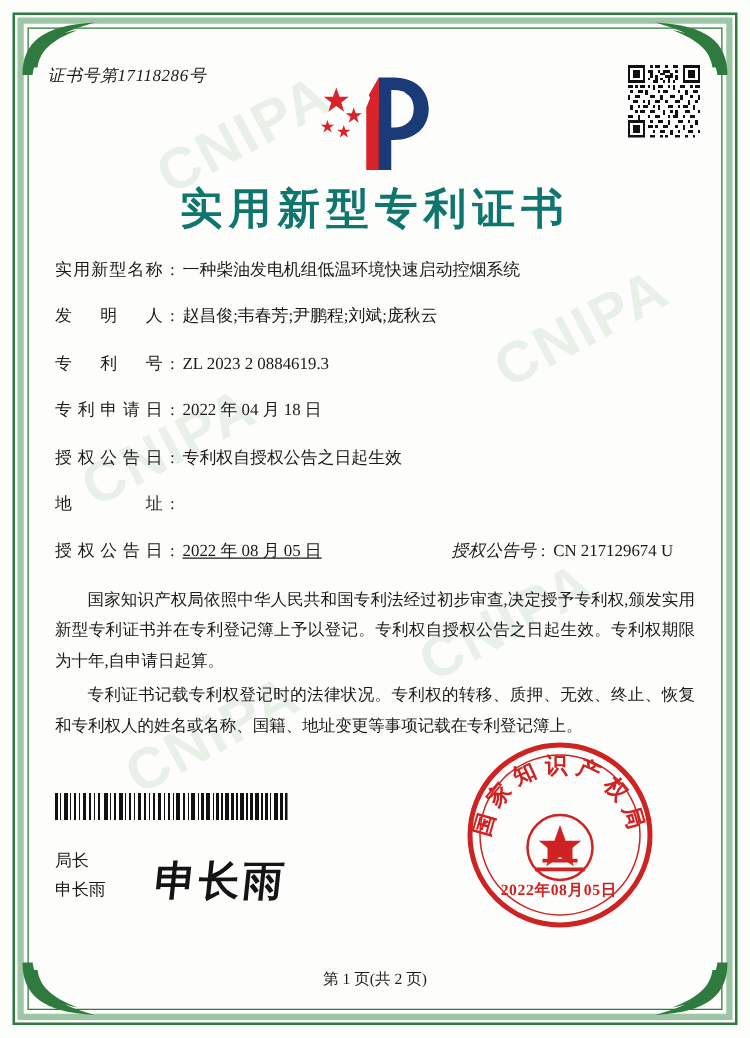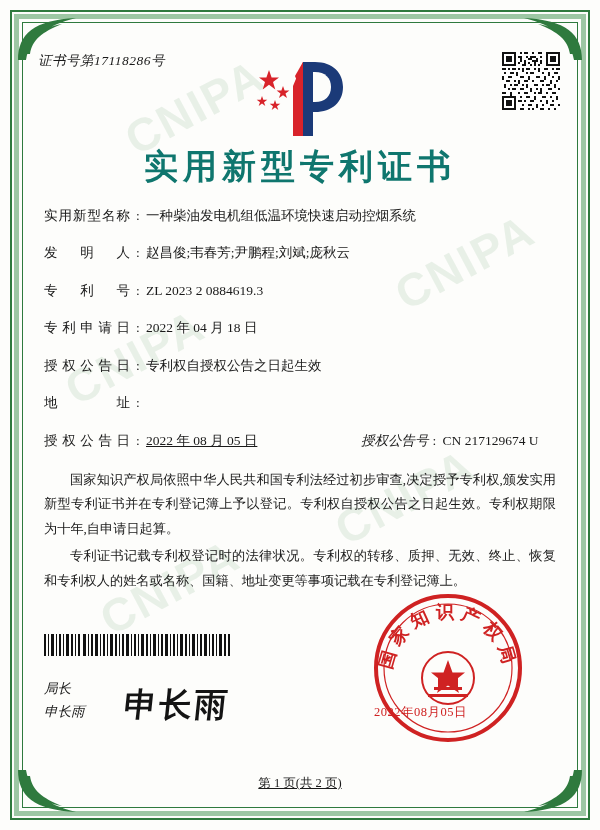--- a/index.html
+++ b/index.html
@@ -179,21 +179,20 @@
   }
   .barcode svg { width: 100%; height: 100%; display: block; }
 
   
   .sign-block {
     position: absolute;
     left: 10px;
     bottom: 72px;
     font-size: 13.5px;
     line-height: 1.7;
-    font-style: italic;
   }
   .signature {
     position: absolute;
     left: 90px;
     bottom: 68px;
     font-family: "Liberation Serif", serif;
     font-size: 33px;
     font-weight: bold;
     color: #141414;
     letter-spacing: 2px;
@@ -207,35 +206,34 @@
     bottom: 52px;
     width: 152px;
     height: 152px;
   }
   .seal svg { width: 100%; height: 100%; display: block; }
   .seal-date {
     position: absolute;
     right: 46px;
     bottom: 75px;
     width: 146px;
-    text-align: left;
+    text-align: center;
     color: #cf2222;
     font-size: 12.5px;
-    font-weight: normal;
+    font-weight: bold;
     letter-spacing: .5px;
   }
 
   .page-footer {
     position: absolute;
     bottom: 4px;
     left: 0;
     width: 100%;
     text-align: center;
     font-size: 12.5px;
-    text-decoration: underline;
   }
 </style>
 </head>
 <body>
 
 <div class="page">
 
   <div class="border-band"></div>
   <div class="border-outer"></div>
   <div class="border-inner"></div>

